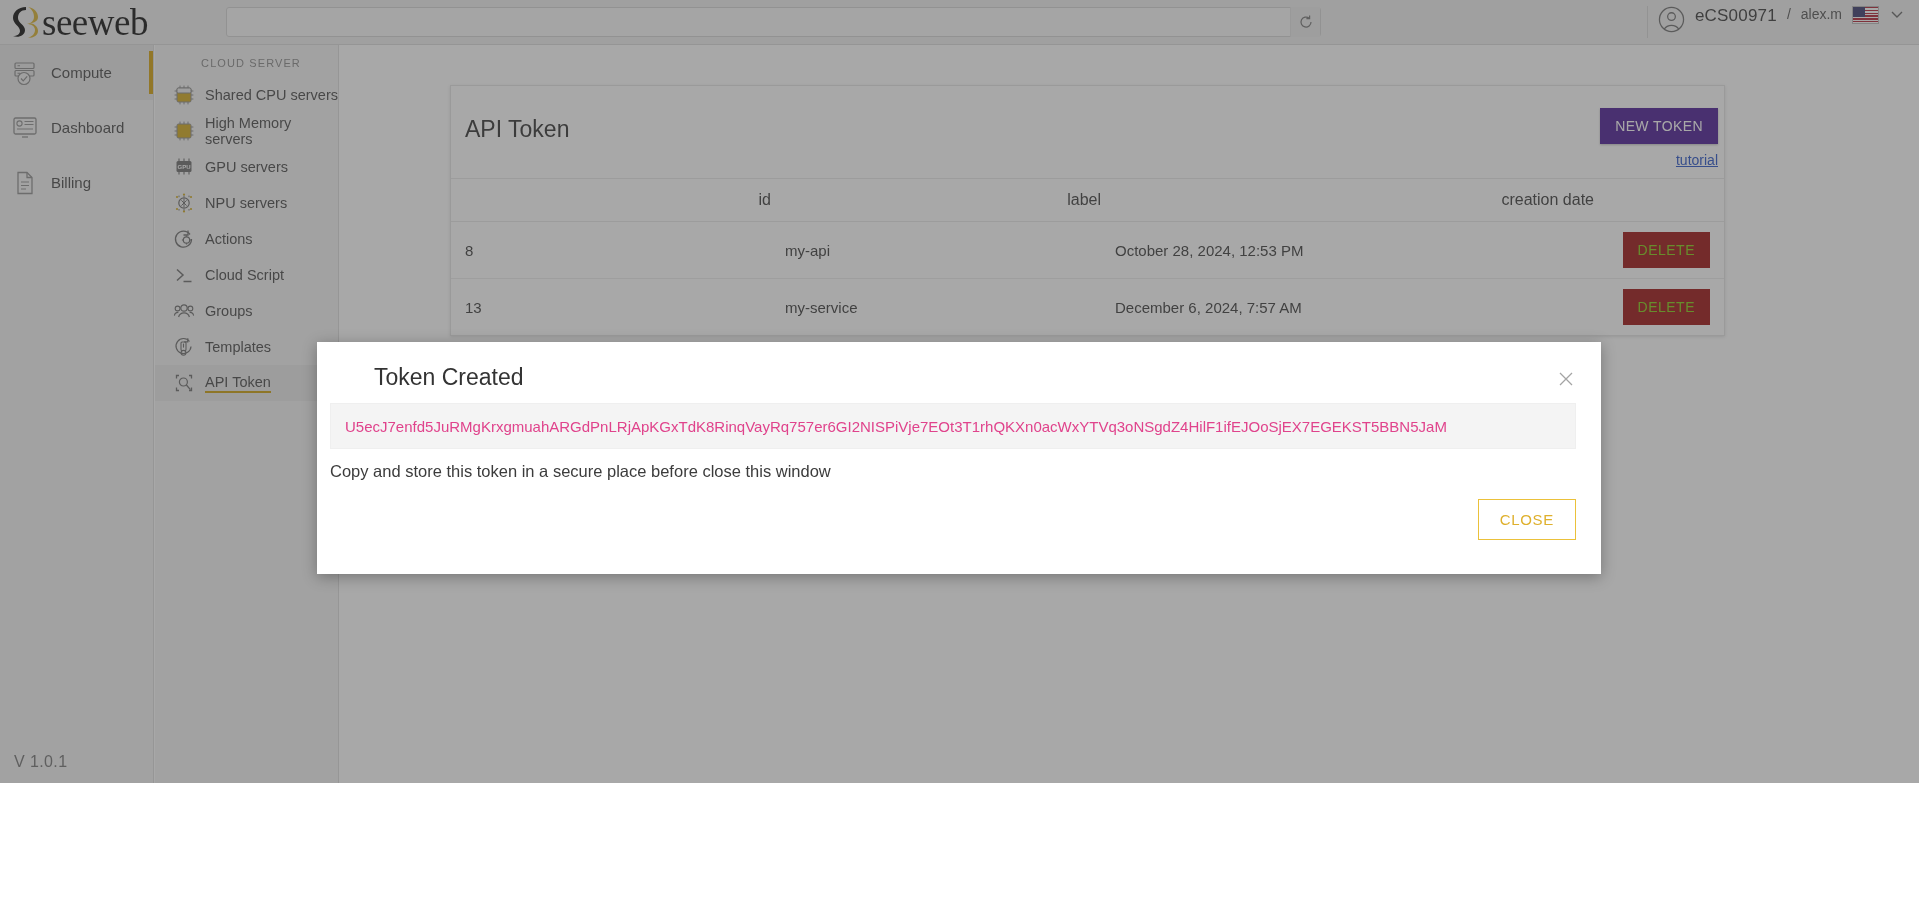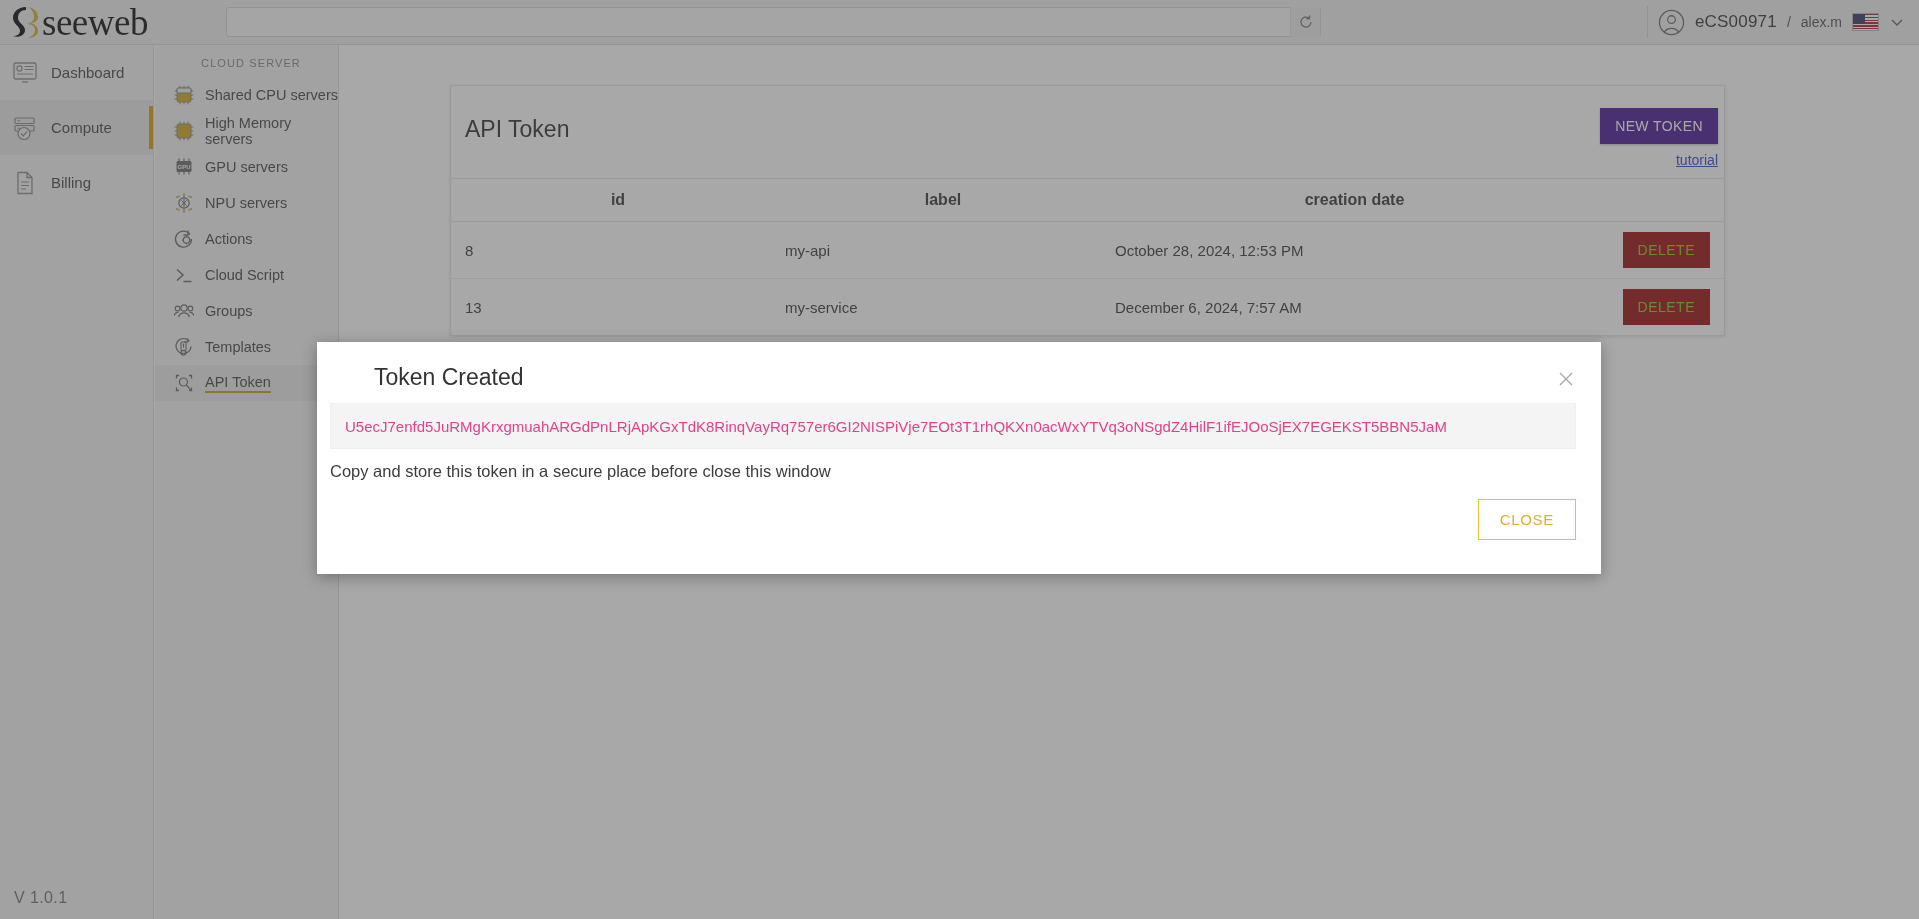--- a/index.html
+++ b/index.html
@@ -2,21 +2,21 @@
 <html><head>
 <meta charset="utf-8">
 <style>
   * { box-sizing: border-box; margin: 0; padding: 0; }
   html, body {
     width: 1919px; height: 919px;
     font-family: "Liberation Sans", sans-serif;
     background: #ffffff;
     overflow: hidden;
   }
-  #app { position: relative; width: 1919px; height: 919px; }
+  #app { position: relative; width: 1919px; height: 783px; }
 
   
   #page-layer { position: absolute; inset: 0; }
   #scrim {
     position: absolute; inset: 0;
     background: rgba(70,70,70,0.47);
     z-index: 50;
   }
 
   
@@ -46,21 +46,21 @@
     flex: 1; border: 0; outline: none; background: transparent;
     font-family: "Liberation Sans", sans-serif; font-size: 13px;
     color: #333; padding: 0 10px; height: 100%;
   }
   .refresh-btn {
     width: 30px; height: 30px; display: flex; align-items: center;
     justify-content: center; border-left: 1px solid #e2e2e2;
     background: #ececec; cursor: pointer;
   }
   .topbar-right {
-    display: flex; align-items: center; gap: 10px;
+    display: flex; align-items: flex-start; gap: 10px;
     padding-right: 14px; margin-left: auto;
   }
   .tb-divider { width: 1px; height: 32px; background: #d8d8d8; }
   .avatar-ico { width: 27px; height: 27px; }
   .acct-name { font-size: 17px; color: #3a3a3a; letter-spacing: .2px; }
   .acct-sub { font-size: 14px; color: #555; }
   .flag {
     width: 27px; height: 18px; position: relative; overflow: hidden;
     border: 1px solid #bbb;
   }
@@ -133,21 +133,21 @@
     font-size: 14px; letter-spacing: .4px; padding: 10px 15px;
     cursor: pointer; font-family: "Liberation Sans", sans-serif;
     box-shadow: 0 1px 2px rgba(0,0,0,.25);
   }
   .tutorial-link {
     margin-top: 8px; font-size: 14px; color: #2a55c8;
     text-decoration: underline; cursor: pointer;
   }
   table.tokens { width: 100%; border-collapse: collapse; }
   table.tokens th {
-    text-align: center; font-weight: 700; font-size: 16px; color: #3d3d3d;
+    text-align: right; font-weight: 400; font-size: 16px; color: #3d3d3d;
     padding: 12px 0 12px 14px; border-top: 1px solid #e9e9e9;
     border-bottom: 1px solid #e9e9e9;
   }
   table.tokens td {
     font-size: 15px; color: #3d3d3d; padding: 10px 0 10px 14px;
     border-bottom: 1px solid #ededed; height: 50px;
   }
   table.tokens tr:last-child td { border-bottom: 0; }
   .col-id { width: 320px; }
   .col-label { width: 330px; }
@@ -232,39 +232,39 @@
             <div class="canton"></div>
         </div>
         <svg class="chev" viewBox="0 0 16 16">
           <path d="M3 6 L8 11 L13 6" fill="none" stroke="#666" stroke-width="1.4"></path>
         </svg>
       </div>
     </div>
 
     <div class="nav-primary">
 
-      <div class="nav-item">
-        <svg class="nav-ico" viewBox="0 0 26 26">
-          <rect x="2" y="3" width="22" height="16" rx="1.5" fill="none" stroke="#6a6a6a" stroke-width="1.3"></rect>
-          <circle cx="7.5" cy="8.5" r="2.6" fill="none" stroke="#6a6a6a" stroke-width="1.1"></circle>
-          <path d="M12.5 6.5h9M12.5 9.5h9M5 14h16" stroke="#6a6a6a" stroke-width="1.1"></path>
-          <path d="M10 22h6" stroke="#6a6a6a" stroke-width="1.3"></path>
-        </svg>
-        <span>Dashboard</span>
-      </div>
-
       <div class="nav-item active">
         <svg class="nav-ico" viewBox="0 0 26 26">
           <rect x="3" y="3" width="19" height="5.5" rx="1" fill="none" stroke="#6a6a6a" stroke-width="1.2"></rect>
           <rect x="3" y="10.5" width="19" height="5.5" rx="1" fill="none" stroke="#6a6a6a" stroke-width="1.2"></rect>
           <path d="M5.5 5.7h2.5M5.5 13.2h2.5" stroke="#6a6a6a" stroke-width="1.1"></path>
           <circle cx="12" cy="18.5" r="6" fill="#f4f4f4" stroke="#6a6a6a" stroke-width="1.2"></circle>
           <path d="M9 18.5l2.2 2.3 4-4.4" fill="none" stroke="#6a6a6a" stroke-width="1.2"></path>
         </svg>
         <span>Compute</span>
+      </div>
+
+      <div class="nav-item">
+        <svg class="nav-ico" viewBox="0 0 26 26">
+          <rect x="2" y="3" width="22" height="16" rx="1.5" fill="none" stroke="#6a6a6a" stroke-width="1.3"></rect>
+          <circle cx="7.5" cy="8.5" r="2.6" fill="none" stroke="#6a6a6a" stroke-width="1.1"></circle>
+          <path d="M12.5 6.5h9M12.5 9.5h9M5 14h16" stroke="#6a6a6a" stroke-width="1.1"></path>
+          <path d="M10 22h6" stroke="#6a6a6a" stroke-width="1.3"></path>
+        </svg>
+        <span>Dashboard</span>
       </div>
 
       <div class="nav-item">
         <svg class="nav-ico" viewBox="0 0 26 26">
           <path d="M6 2.5h9l5 5v16H6z" fill="none" stroke="#6a6a6a" stroke-width="1.3"></path>
           <path d="M15 2.5v5h5" fill="none" stroke="#6a6a6a" stroke-width="1.3"></path>
           <path d="M9 12h8M9 15.5h8M9 19h5" stroke="#6a6a6a" stroke-width="1.1"></path>
         </svg>
         <span>Billing</span>
       </div>

